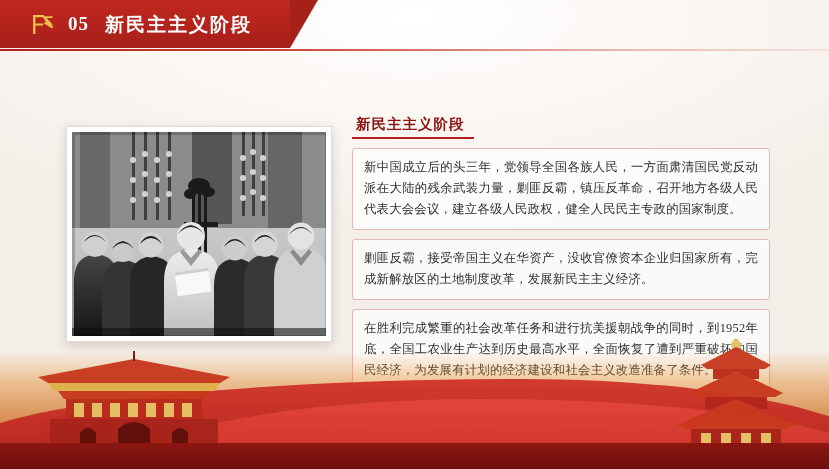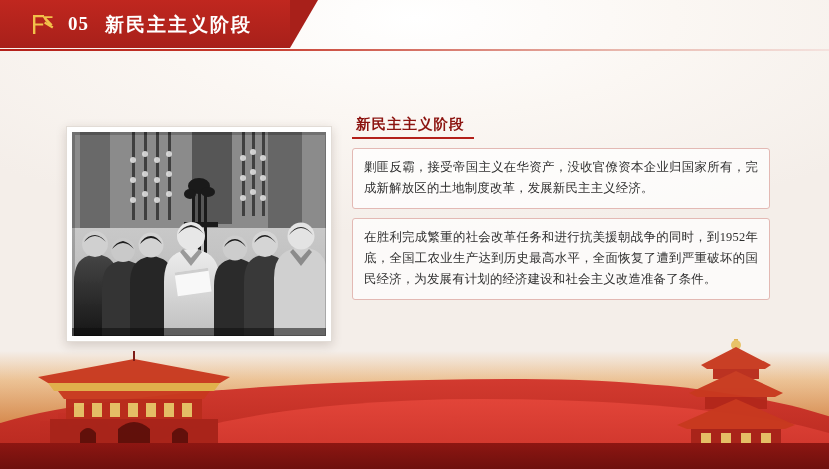--- a/index.html
+++ b/index.html
@@ -314,20 +314,21 @@
       </svg>
     </div>
   </div>
 
   <div class="content">
     <div class="section-heading">
       <span>新民主主义阶段</span>
       <span class="underline"></span>
     </div>
 
+    <div class="para">新中国成立后的头三年，党领导全国各族人民，一方面肃清国民党反动派在大陆的残余武装力量，剿匪反霸，镇压反革命，召开地方各级人民代表大会会议，建立各级人民政权，健全人民民主专政的国家制度。</div>
     <div class="para">剿匪反霸，接受帝国主义在华资产，没收官僚资本企业归国家所有，完成新解放区的土地制度改革，发展新民主主义经济。</div>
     <div class="para">在胜利完成繁重的社会改革任务和进行抗美援朝战争的同时，到1952年底，全国工农业生产达到历史最高水平，全面恢复了遭到严重破坏的国民经济，为发展有计划的经济建设和社会主义改造准备了条件。</div>
   </div>
 
   <div class="bottom-band">
     <div class="band-gold"></div>
 
     <div class="skyline">
       <svg viewBox="0 0 829 50" width="829" height="50" preserveAspectRatio="none" aria-hidden="true">
         <g fill="#8e3a18" opacity="0.75">

